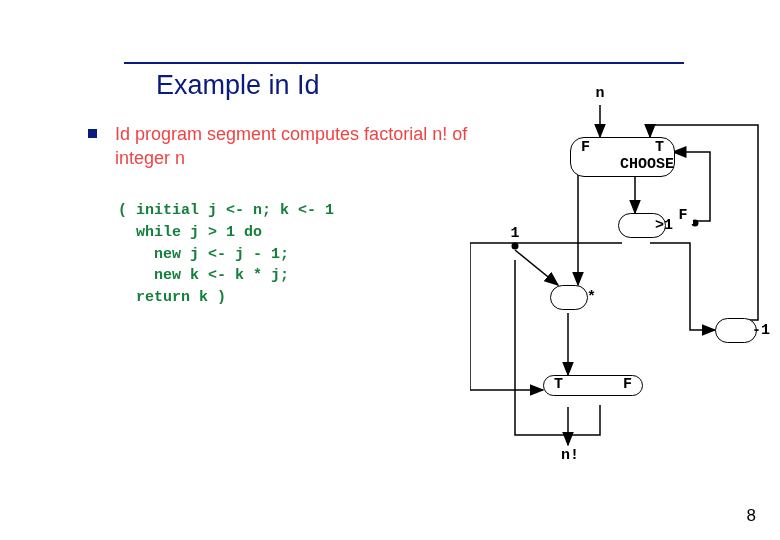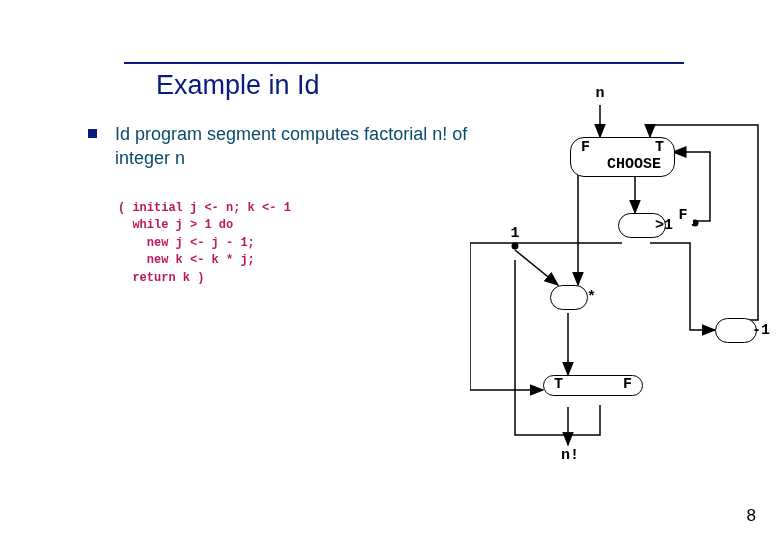--- a/index.html
+++ b/index.html
@@ -3,27 +3,27 @@
   <meta charset="utf-8">
   <style>
     * { box-sizing: border-box; margin: 0; padding: 0; }
     html, body { width: 780px; height: 540px; background: #fff; font-family: Verdana, Tahoma, sans-serif; color: #000; position: relative; }
     .slide { position: relative; width: 780px; height: 540px; overflow: hidden; }
     .title-area { position: absolute; top: 28px; left: 44px; right: 40px; }
     .title-line { position: absolute; top: 34px; left: 80px; width: 560px; height: 2px; background: #0a1a7e; }
     .title-text { position: absolute; top: 42px; left: 112px; font-size: 27px; color: #0a1a7e; font-weight: 400; }
     .bullet-block { position: absolute; top: 122px; left: 88px; display: flex; gap: 18px; align-items: flex-start; }
     .bullet-sq { width: 9px; height: 9px; background: #0a1a7e; margin-top: 7px; flex: 0 0 auto; }
-    .bullet-txt { font-size: 18px; color: #0c4a6e; line-height: 1.35; max-width: 390px; }
-    .code-block { position: absolute; top: 200px; left: 118px; font-family: "Courier New", monospace; font-size: 12px; line-height: 1.45; white-space: pre; color: #be185d; font-weight: bold; }
+    .bullet-txt { font-size: 18px; color: #ef4444; line-height: 1.35; max-width: 390px; }
+    .code-block { position: absolute; top: 200px; left: 118px; font-family: "Courier New", monospace; font-size: 15px; line-height: 1.45; white-space: pre; color: #15803d; font-weight: bold; }
     .slide-num { position: absolute; bottom: 14px; right: 24px; font-size: 17px; color: #000; }
     .diagram { position: absolute; top: 85px; left: 470px; width: 300px; height: 420px; font-family: "Courier New", monospace; }
     .node { position: absolute; font-size: 15px; background: #fff; text-align: center; font-weight: bold; }
     .rbox { position: absolute; background: #fff; border: 1.5px solid #000; border-radius: 14px; font-size: 15px; font-weight: bold; }
-    .rbox-inner { padding: 3px 0; text-align: left; margin-left: 36px; }
+    .rbox-inner { padding: 3px 0; text-align: right; margin-left: 36px; }
     svg { position: absolute; top: 0; left: 0; }
   </style>
 </head>
 <body>
 
 <div class="slide">
   <div class="title-area">
     <div class="title-line"></div>
     <div class="title-text">Example in Id</div>
   </div>

